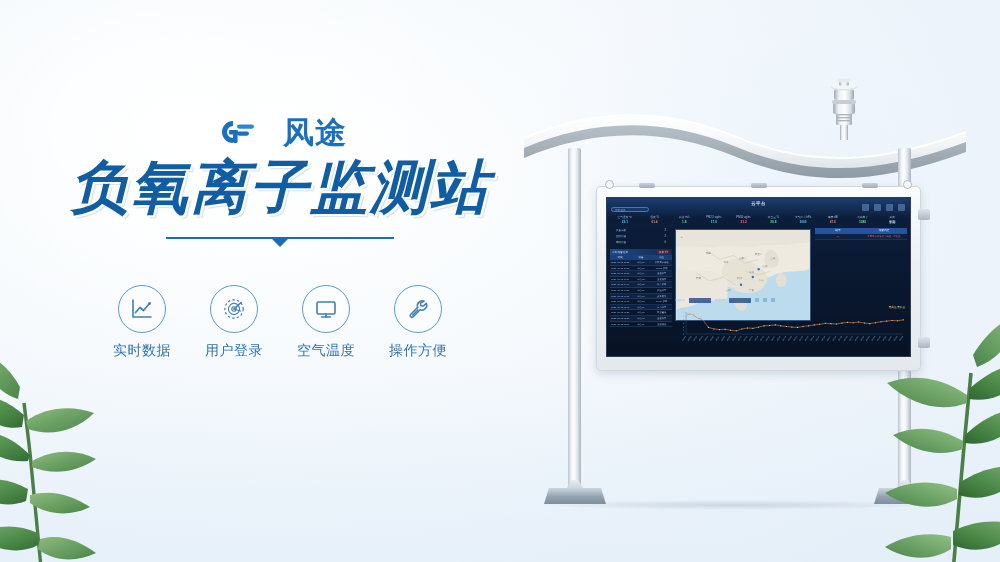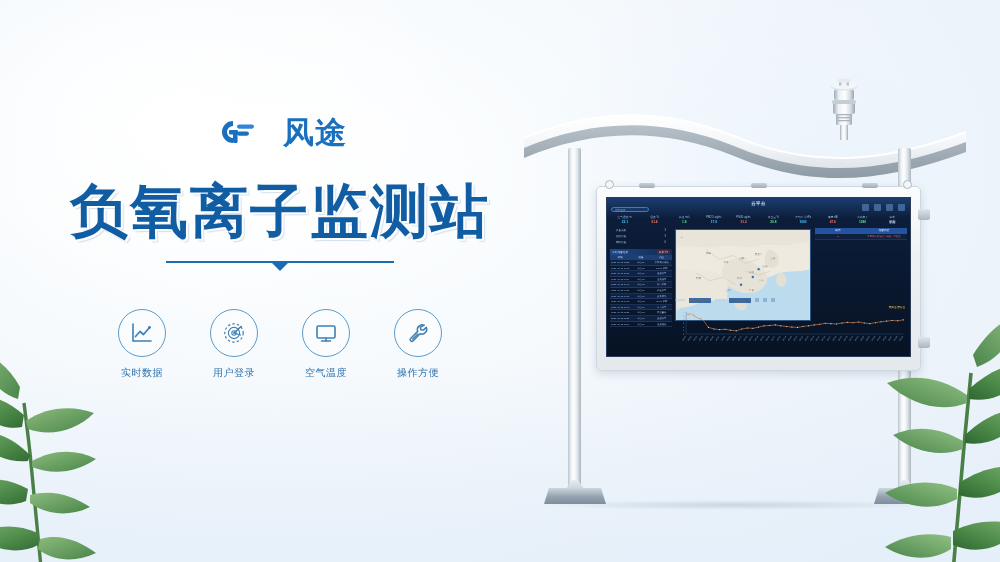--- a/index.html
+++ b/index.html
@@ -46,30 +46,31 @@
   .logo-row { display:flex; align-items:center; gap:24px; height:40px; }
   .logo-mark { width:46px; height:32px; display:block; }
   .logo-word {
     font-size:31px; font-weight:bold; color:#1b6fbf;
     letter-spacing:1px; line-height:1;
     font-family:"DejaVu Sans","Liberation Sans",sans-serif;
   }
 
   
   .headline {
-    margin-top:28px;
+    margin-top:4px;
     font-size:58px; font-weight:bold;
     color:#115da4;
     letter-spacing:2px;
     line-height:1.08;
     font-family:"DejaVu Sans","Liberation Sans",sans-serif;
     text-shadow:
       2px 2px 0 rgba(255,255,255,.95),
       3px 3px 1px rgba(180,200,220,.55);
     white-space:nowrap;
+    font-style:italic;
   }
 
   
   .divider { margin-top:14px; width:228px; position:relative; height:14px; }
   .divider-line { position:absolute; top:4px; left:0; width:228px; height:2px; background:#1a6cb4; }
   .divider-tri {
     position:absolute; top:5px; left:50%; transform:translateX(-50%);
     width:0;height:0;border-left:9px solid transparent;border-right:9px solid transparent;
     border-top:9px solid #1a6cb4;
   }
@@ -89,21 +90,21 @@
   }
   .feature { width:66px; display:flex; flex-direction:column; align-items:center; }
   .feature-circle {
     width:48px;height:48px;border-radius:50%;
     border:1.6px solid #5b9cc9;
     display:flex;align-items:center;justify-content:center;
     background:rgba(255,255,255,.35);
   }
   .feature-circle svg { display:block; }
   .feature-label {
-    margin-top:9px; font-size:10px; color:#2f73ab; letter-spacing:.5px;
+    margin-top:9px; font-size:14px; color:#2f73ab; letter-spacing:.5px;
     font-family:"DejaVu Sans","Liberation Sans",sans-serif; white-space:nowrap;
   }
 
   
   .station { position:absolute; left:520px; top:0; width:480px; height:562px; }
 
   
   .canopy { position:absolute; left:0; top:108px; width:450px; height:80px; }
 
   

